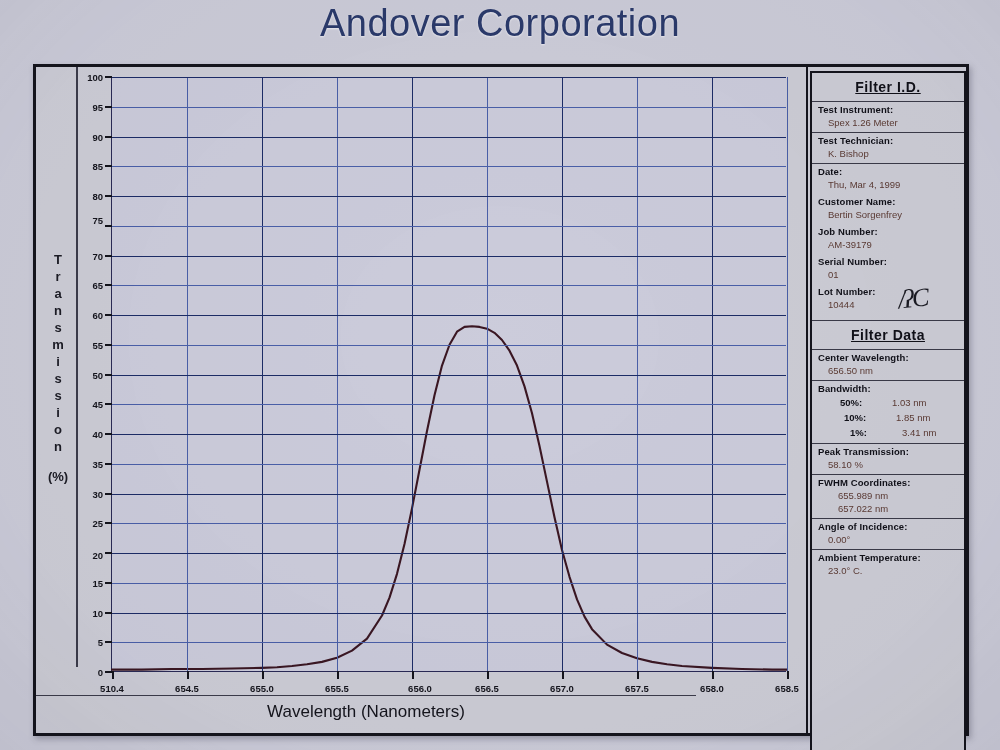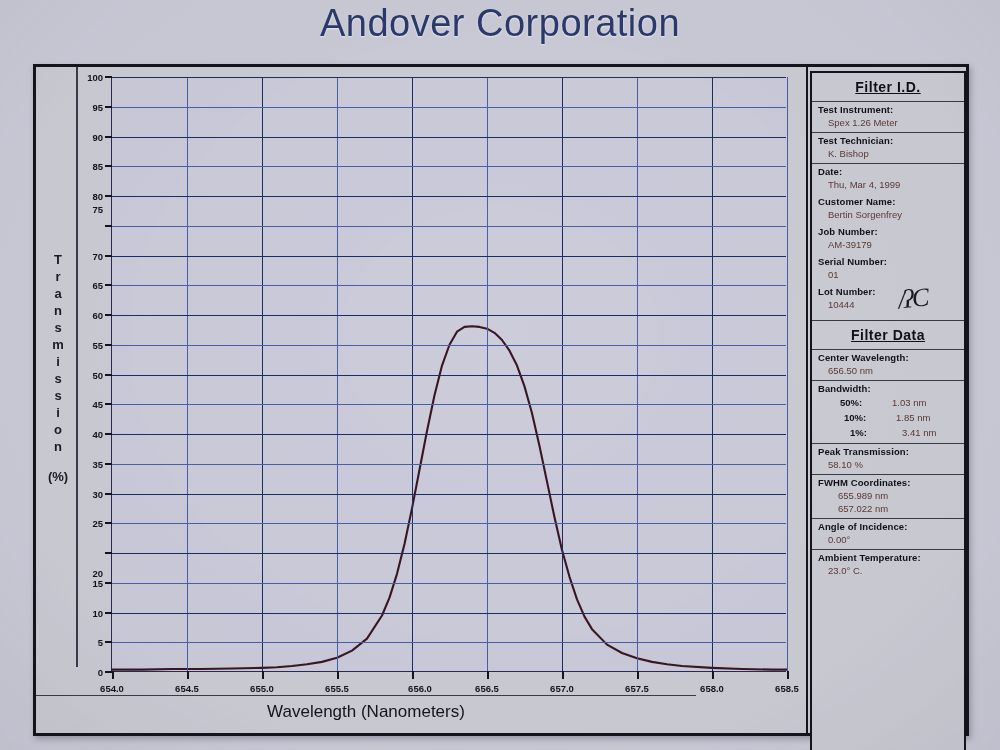--- a/index.html
+++ b/index.html
@@ -116,21 +116,21 @@
       <span class="ch">o</span>
       <span class="ch">n</span>
       <span class="pct">(%)</span>
     </div>
 
     <div id="plot">
       <svg id="curvesvg" viewBox="0 0 675 595" preserveAspectRatio="none">
         <polyline id="curvepath" fill="none" stroke="#3a1622" stroke-width="2.1" stroke-linejoin="round" stroke-linecap="round" points="0.00,592.62 30.00,592.62 60.00,592.02 90.00,592.02 120.00,591.43 150.00,590.84 165.00,590.24 180.00,589.05 195.00,587.26 210.00,584.88 225.00,580.72 240.00,573.58 255.00,561.68 270.00,538.48 277.50,520.63 285.00,496.82 292.50,467.07 300.00,431.38 307.50,392.70 315.00,354.02 322.50,318.32 330.00,288.57 337.50,267.75 345.00,254.66 352.50,249.90 360.00,249.31 367.50,249.90 375.00,251.68 382.50,255.85 390.00,262.99 397.50,273.70 405.00,288.57 412.50,309.40 420.00,336.18 427.50,368.90 435.00,404.60 442.50,440.30 450.00,473.02 457.50,499.80 465.00,522.41 472.50,539.66 480.00,552.16 495.00,567.63 510.00,575.96 525.00,581.32 540.00,584.88 555.00,587.26 570.00,589.05 600.00,590.84 630.00,592.02 660.00,592.62 675.00,592.62"></polyline>
       </svg>
     <div class="xtickmark" style="left: 0px;"></div>
-        <div class="xtick" style="left: 0px;">654.0</div>
+        <div class="xtick" style="left: 0px;">510.4</div>
         <div class="vgrid" style="left: 75px;"></div>
         <div class="xtickmark" style="left: 75px;"></div>
         <div class="xtick" style="left: 75px;">654.5</div>
         <div class="vgrid major" style="left: 150px;"></div>
         <div class="xtickmark" style="left: 150px;"></div>
         <div class="xtick" style="left: 150px;">655.0</div>
         <div class="vgrid" style="left: 225px;"></div>
         <div class="xtickmark" style="left: 225px;"></div>
         <div class="xtick" style="left: 225px;">655.5</div>
         <div class="vgrid major" style="left: 300px;"></div>
@@ -157,21 +157,21 @@
         <div class="ytickmark" style="top: 565.25px;"></div>
         <div class="ytick" style="top: 565.25px;">5</div>
         <div class="hgrid major" style="top: 535.5px;"></div>
         <div class="ytickmark" style="top: 535.5px;"></div>
         <div class="ytick" style="top: 535.5px;">10</div>
         <div class="hgrid" style="top: 505.75px;"></div>
         <div class="ytickmark" style="top: 505.75px;"></div>
         <div class="ytick" style="top: 505.75px;">15</div>
         <div class="hgrid major" style="top: 476px;"></div>
         <div class="ytickmark" style="top: 476px;"></div>
-        <div class="ytick" style="top: 496px;">20</div>
+        <div class="ytick" style="top: 478px;">20</div>
         <div class="hgrid" style="top: 446.25px;"></div>
         <div class="ytickmark" style="top: 446.25px;"></div>
         <div class="ytick" style="top: 446.25px;">25</div>
         <div class="hgrid major" style="top: 416.5px;"></div>
         <div class="ytickmark" style="top: 416.5px;"></div>
         <div class="ytick" style="top: 416.5px;">30</div>
         <div class="hgrid" style="top: 386.75px;"></div>
         <div class="ytickmark" style="top: 386.75px;"></div>
         <div class="ytick" style="top: 386.75px;">35</div>
         <div class="hgrid major" style="top: 357px;"></div>
@@ -190,21 +190,21 @@
         <div class="ytickmark" style="top: 238px;"></div>
         <div class="ytick" style="top: 238px;">60</div>
         <div class="hgrid" style="top: 208.25px;"></div>
         <div class="ytickmark" style="top: 208.25px;"></div>
         <div class="ytick" style="top: 208.25px;">65</div>
         <div class="hgrid major" style="top: 178.5px;"></div>
         <div class="ytickmark" style="top: 178.5px;"></div>
         <div class="ytick" style="top: 178.5px;">70</div>
         <div class="hgrid" style="top: 148.75px;"></div>
         <div class="ytickmark" style="top: 148.75px;"></div>
-        <div class="ytick" style="top: 132px;">75</div>
+        <div class="ytick" style="top: 143px;">75</div>
         <div class="hgrid major" style="top: 119px;"></div>
         <div class="ytickmark" style="top: 119px;"></div>
         <div class="ytick" style="top: 119px;">80</div>
         <div class="hgrid" style="top: 89.25px;"></div>
         <div class="ytickmark" style="top: 89.25px;"></div>
         <div class="ytick" style="top: 89.25px;">85</div>
         <div class="hgrid major" style="top: 59.5px;"></div>
         <div class="ytickmark" style="top: 59.5px;"></div>
         <div class="ytick" style="top: 59.5px;">90</div>
         <div class="hgrid" style="top: 29.75px;"></div>

